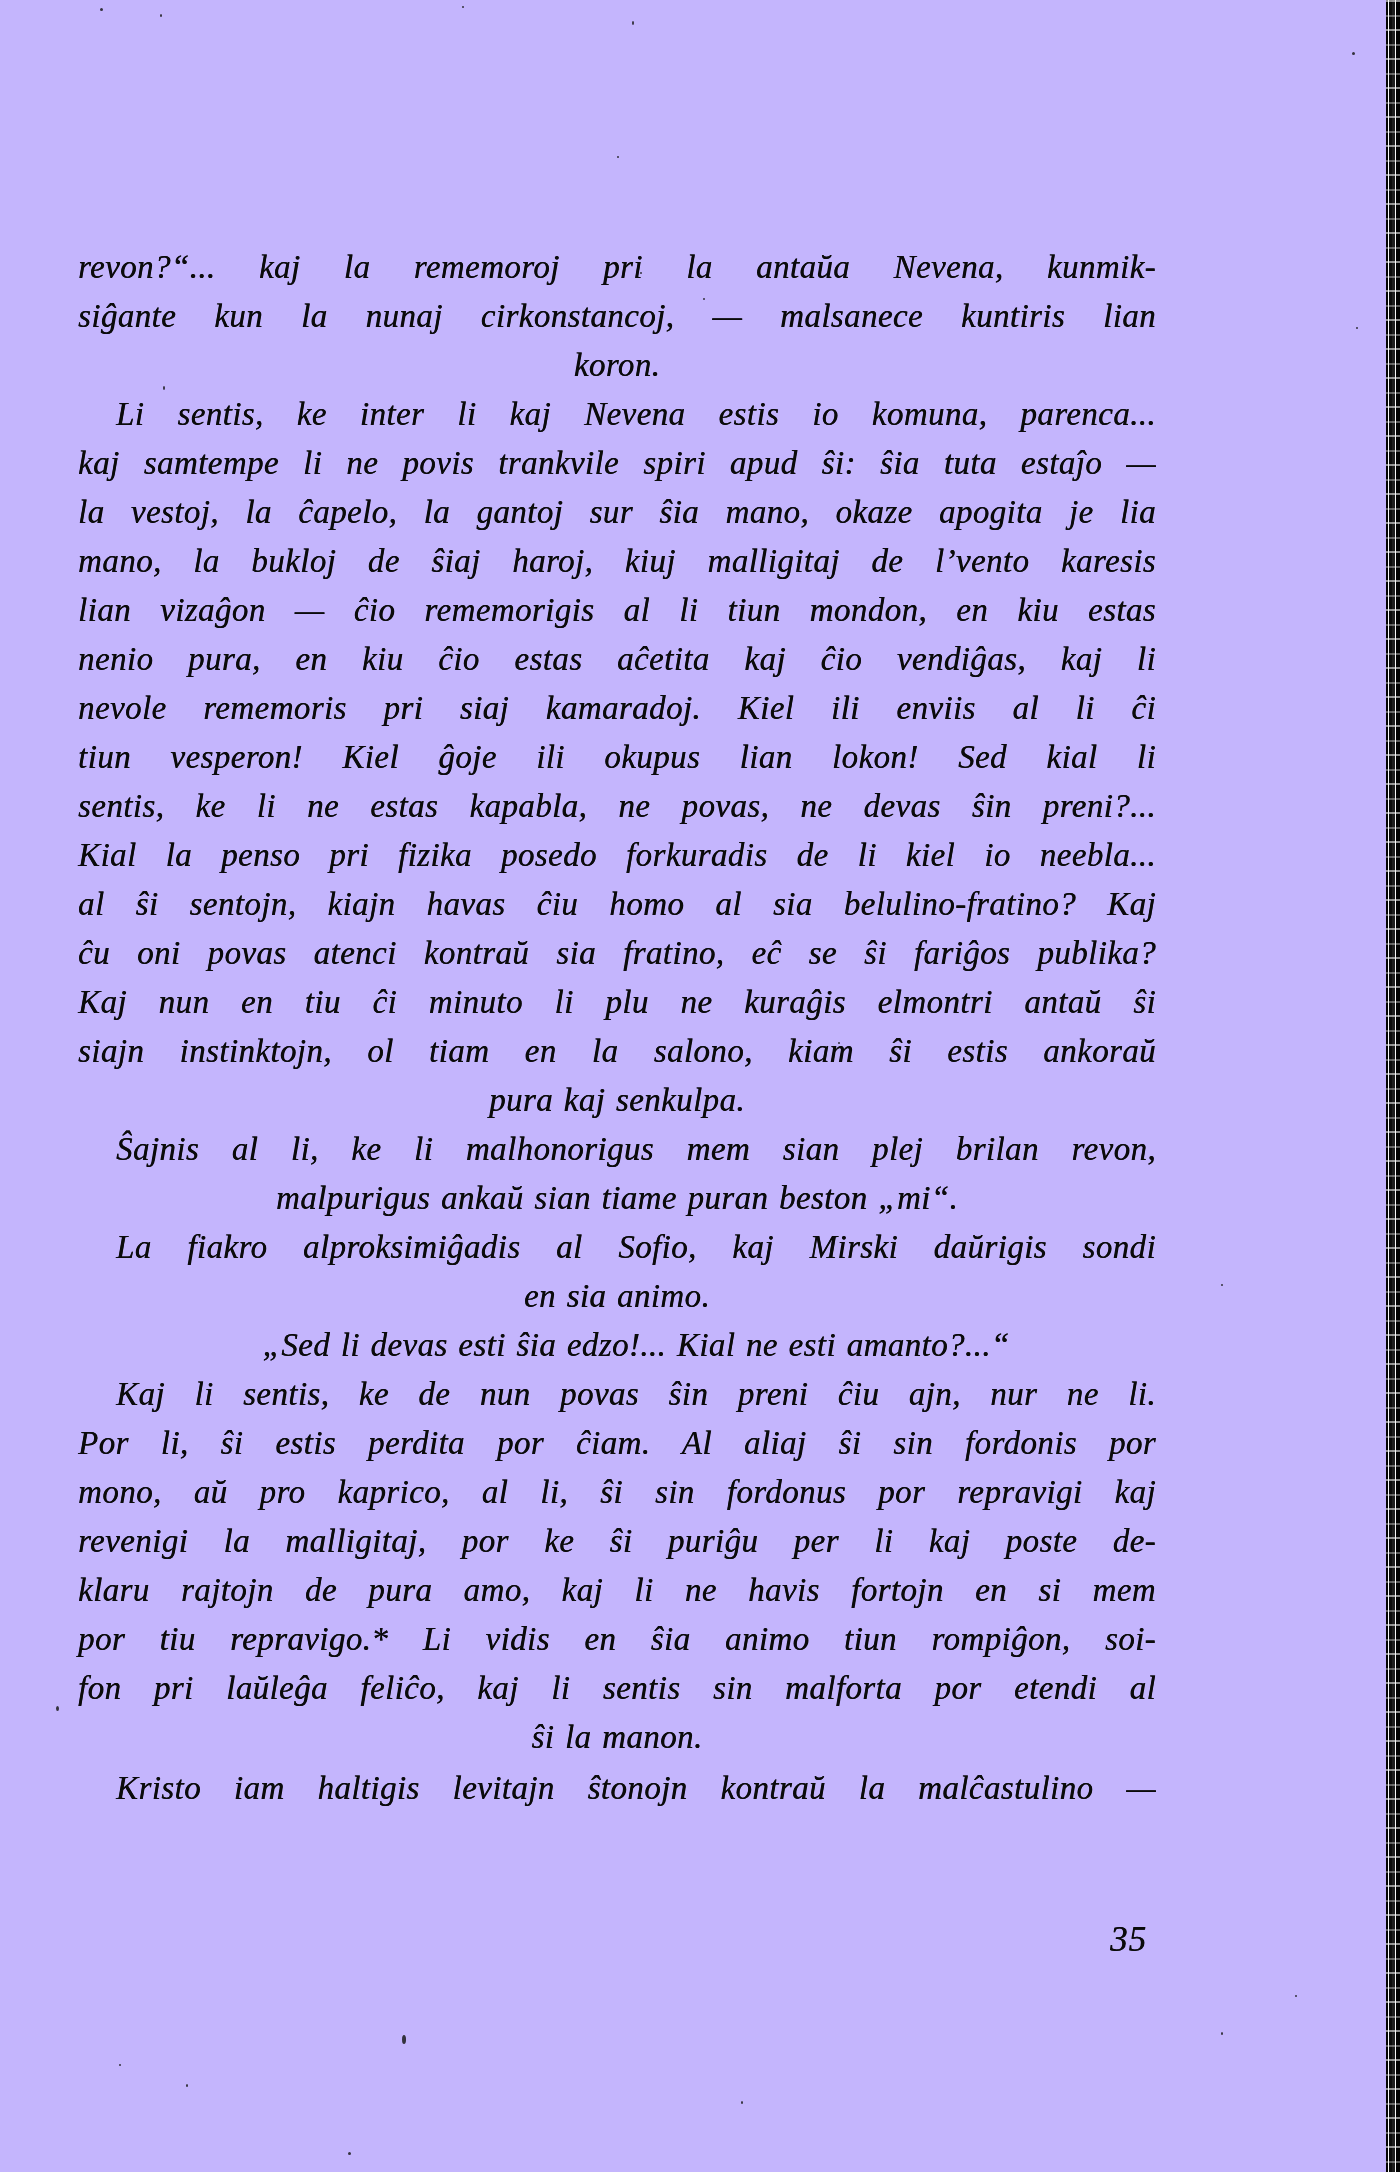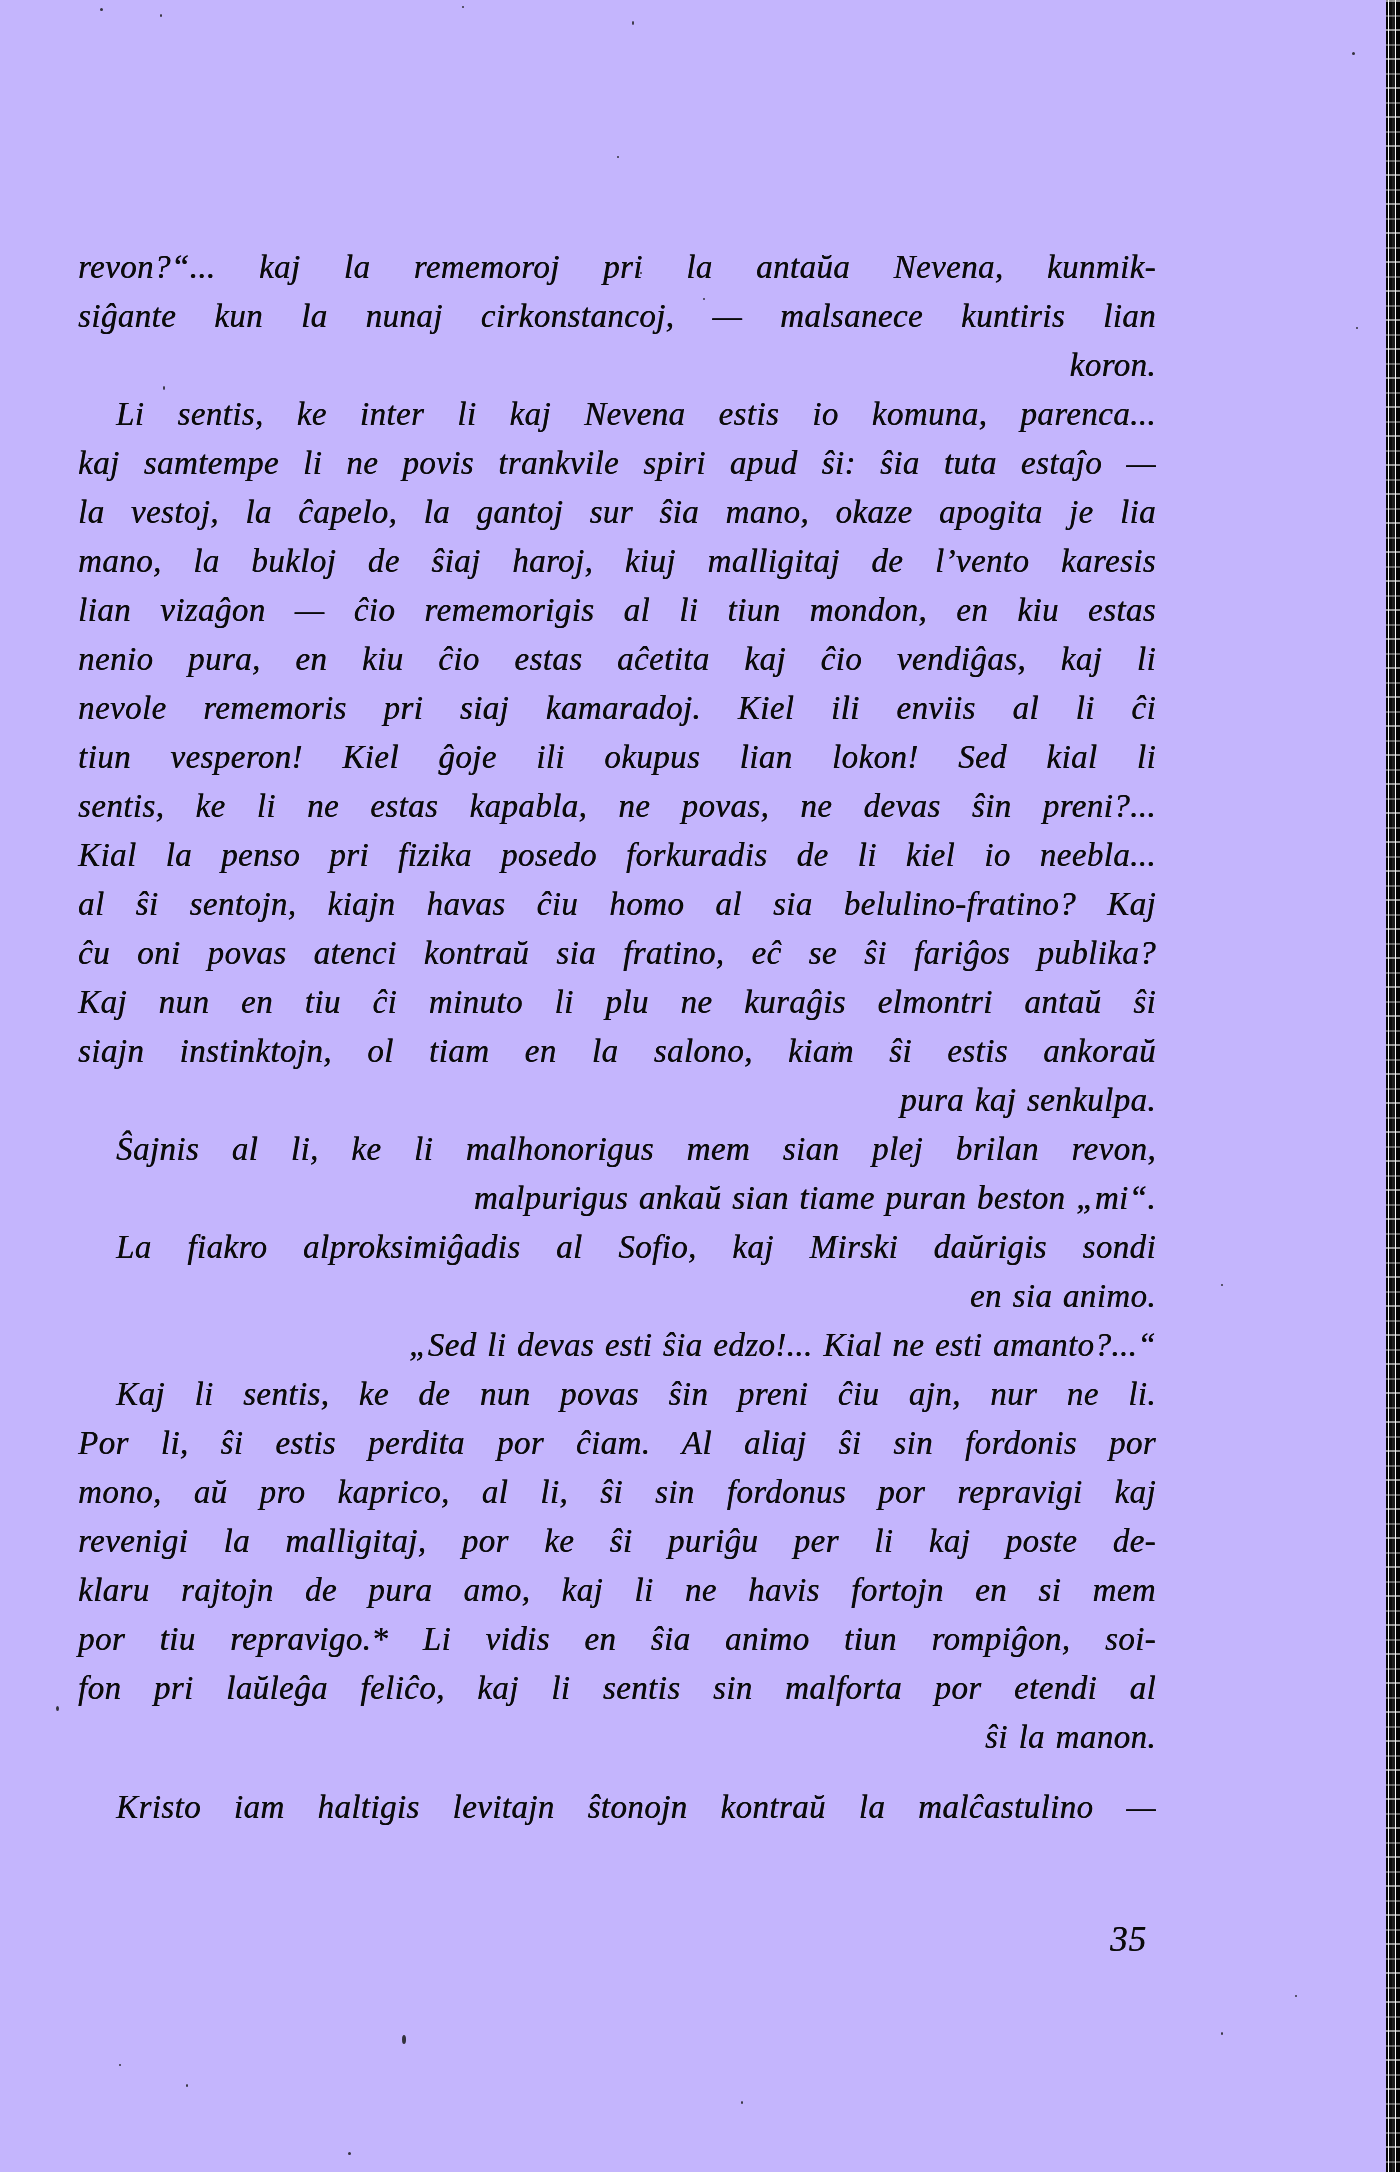--- a/index.html
+++ b/index.html
@@ -23,31 +23,31 @@
     top: 243px;
     width: 1078px;
     font-size: 33px;
     line-height: 49px;
     letter-spacing: 0.4px;
     word-spacing: 2px;
     text-shadow: 0.35px 0 0 currentColor;
   }
   .line {
     white-space: normal;
-    text-align: right;
+    text-align: center;
   }
   .line.j {
     text-align: justify;
     text-align-last: justify;
   }
   .line.in {
     text-indent: 38px;
   }
   .line.gap {
-    margin-top: 21px;
+    margin-top: 2px;
   }
   .page-number {
     position: absolute;
     left: 1110px;
     top: 1920px;
     font-size: 35px;
     letter-spacing: 1px;
     text-shadow: 0.4px 0 0 currentColor;
   }
   .scan-edge {

